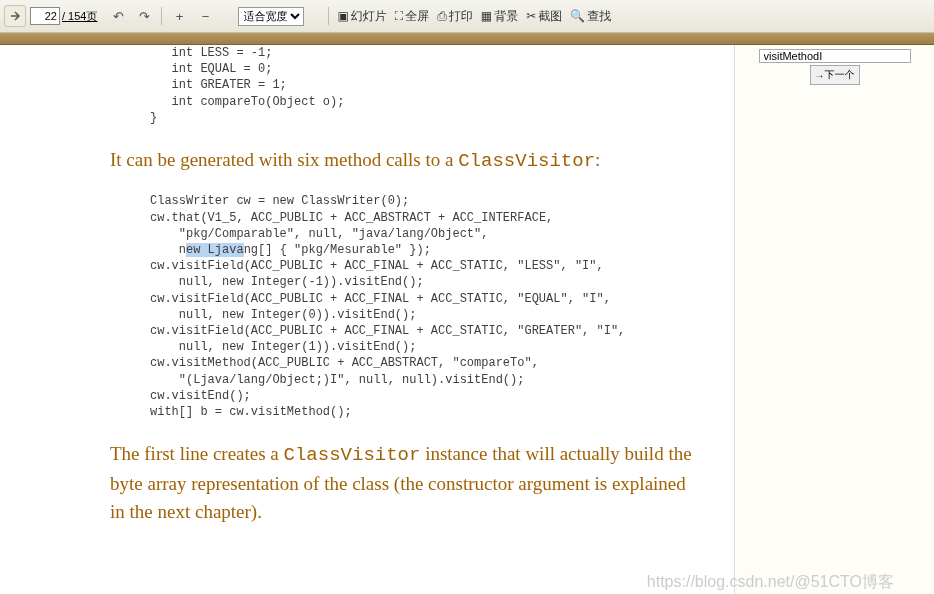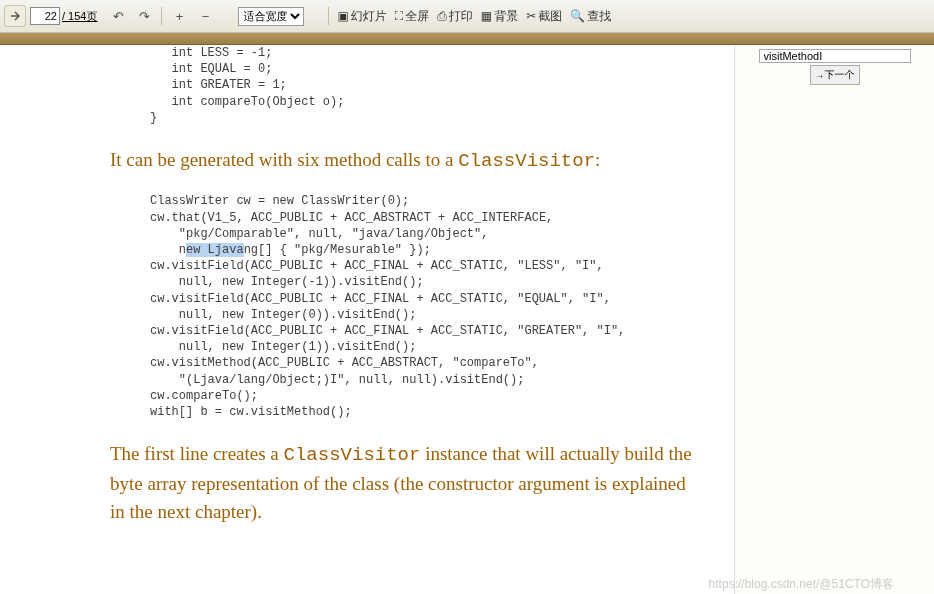--- a/index.html
+++ b/index.html
@@ -22,21 +22,21 @@
 .search-row { display: flex; gap: 2px; align-items: center; flex-direction: column; }
 .search-box { flex: 1; height: 20px; font-size: 11px; border: 1px solid #aaa; padding: 0 4px; }
 .small-btn { height: 20px; font-size: 10px; padding: 0 4px; border: 1px solid #aaa; background: #f0f0f0; cursor: pointer; white-space: nowrap; }
 
 .code { font-family: "Courier New", monospace; font-size: 12px; line-height: 1.35; white-space: pre; color: #404040; margin-left: 120px; }
 .code .b { font-weight: normal; }
 .code .hl { background: #b8d4f0; }
 .prose { font-family: Georgia, serif; font-size: 19px; line-height: 1.5; color: #a16207; margin: 20px 0 0 80px; max-width: 700px; }
 .prose .tt { font-family: "Courier New", monospace; }
 
-.watermark { position: absolute; right: 40px; bottom: 6px; font-size: 12px; color: #ccc; }
+.watermark { position: absolute; right: 40px; bottom: 6px; font-size: 16px; color: #ccc; }
 </style>
 </head>
 <body>
 
 <div class="toolbar">
   <div class="nav-btn">
     <svg width="14" height="14" viewBox="0 0 14 14">
         <path d="M3 7h7M7 3l4 4-4 4" stroke="#555" stroke-width="1.5" fill="none"></path>
       </svg>
   </div>
@@ -93,21 +93,21 @@
 <span>    "pkg/Comparable", null, "java/lang/Object",</span>
 <span>    n</span><span class="hl">ew Ljava</span><span>ng[] { "pkg/Mesurable" });</span>
 <span>cw.</span><span class="b">visitField</span><span>(ACC_PUBLIC + ACC_FINAL + ACC_STATIC, "LESS", "I",</span>
 <span>    null, new Integer(-1)).visitEnd();</span>
 <span>cw.</span><span class="b">visitField</span><span>(ACC_PUBLIC + ACC_FINAL + ACC_STATIC, "EQUAL", "I",</span>
 <span>    null, new Integer(0)).visitEnd();</span>
 <span>cw.</span><span class="b">visitField</span><span>(ACC_PUBLIC + ACC_FINAL + ACC_STATIC, "GREATER", "I",</span>
 <span>    null, new Integer(1)).visitEnd();</span>
 <span>cw.</span><span class="b">visitMethod</span><span>(ACC_PUBLIC + ACC_ABSTRACT, "compareTo",</span>
 <span>    "(Ljava/lang/Object;)I", null, null).visitEnd();</span>
-<span>cw.</span><span class="b">compareTo</span><span>();</span>
+<span>cw.</span><span class="b">visitEnd</span><span>();</span>
 <span>with[] b = cw.</span><span class="b">visitMethod</span><span>();</span></div>
 
     <p class="prose"><span>The first line creates a </span><span class="tt">ClassVisitor</span><span> instance that will actually build the byte array representation of the class (the constructor argument is explained in the next chapter).</span></p>
 
     <div class="watermark">https://blog.csdn.net/@51CTO博客</div>
   </div>
 
   <div class="side-panel">
     <div class="search-row">
       <input class="search-box" value="visitMethodI" style="">

